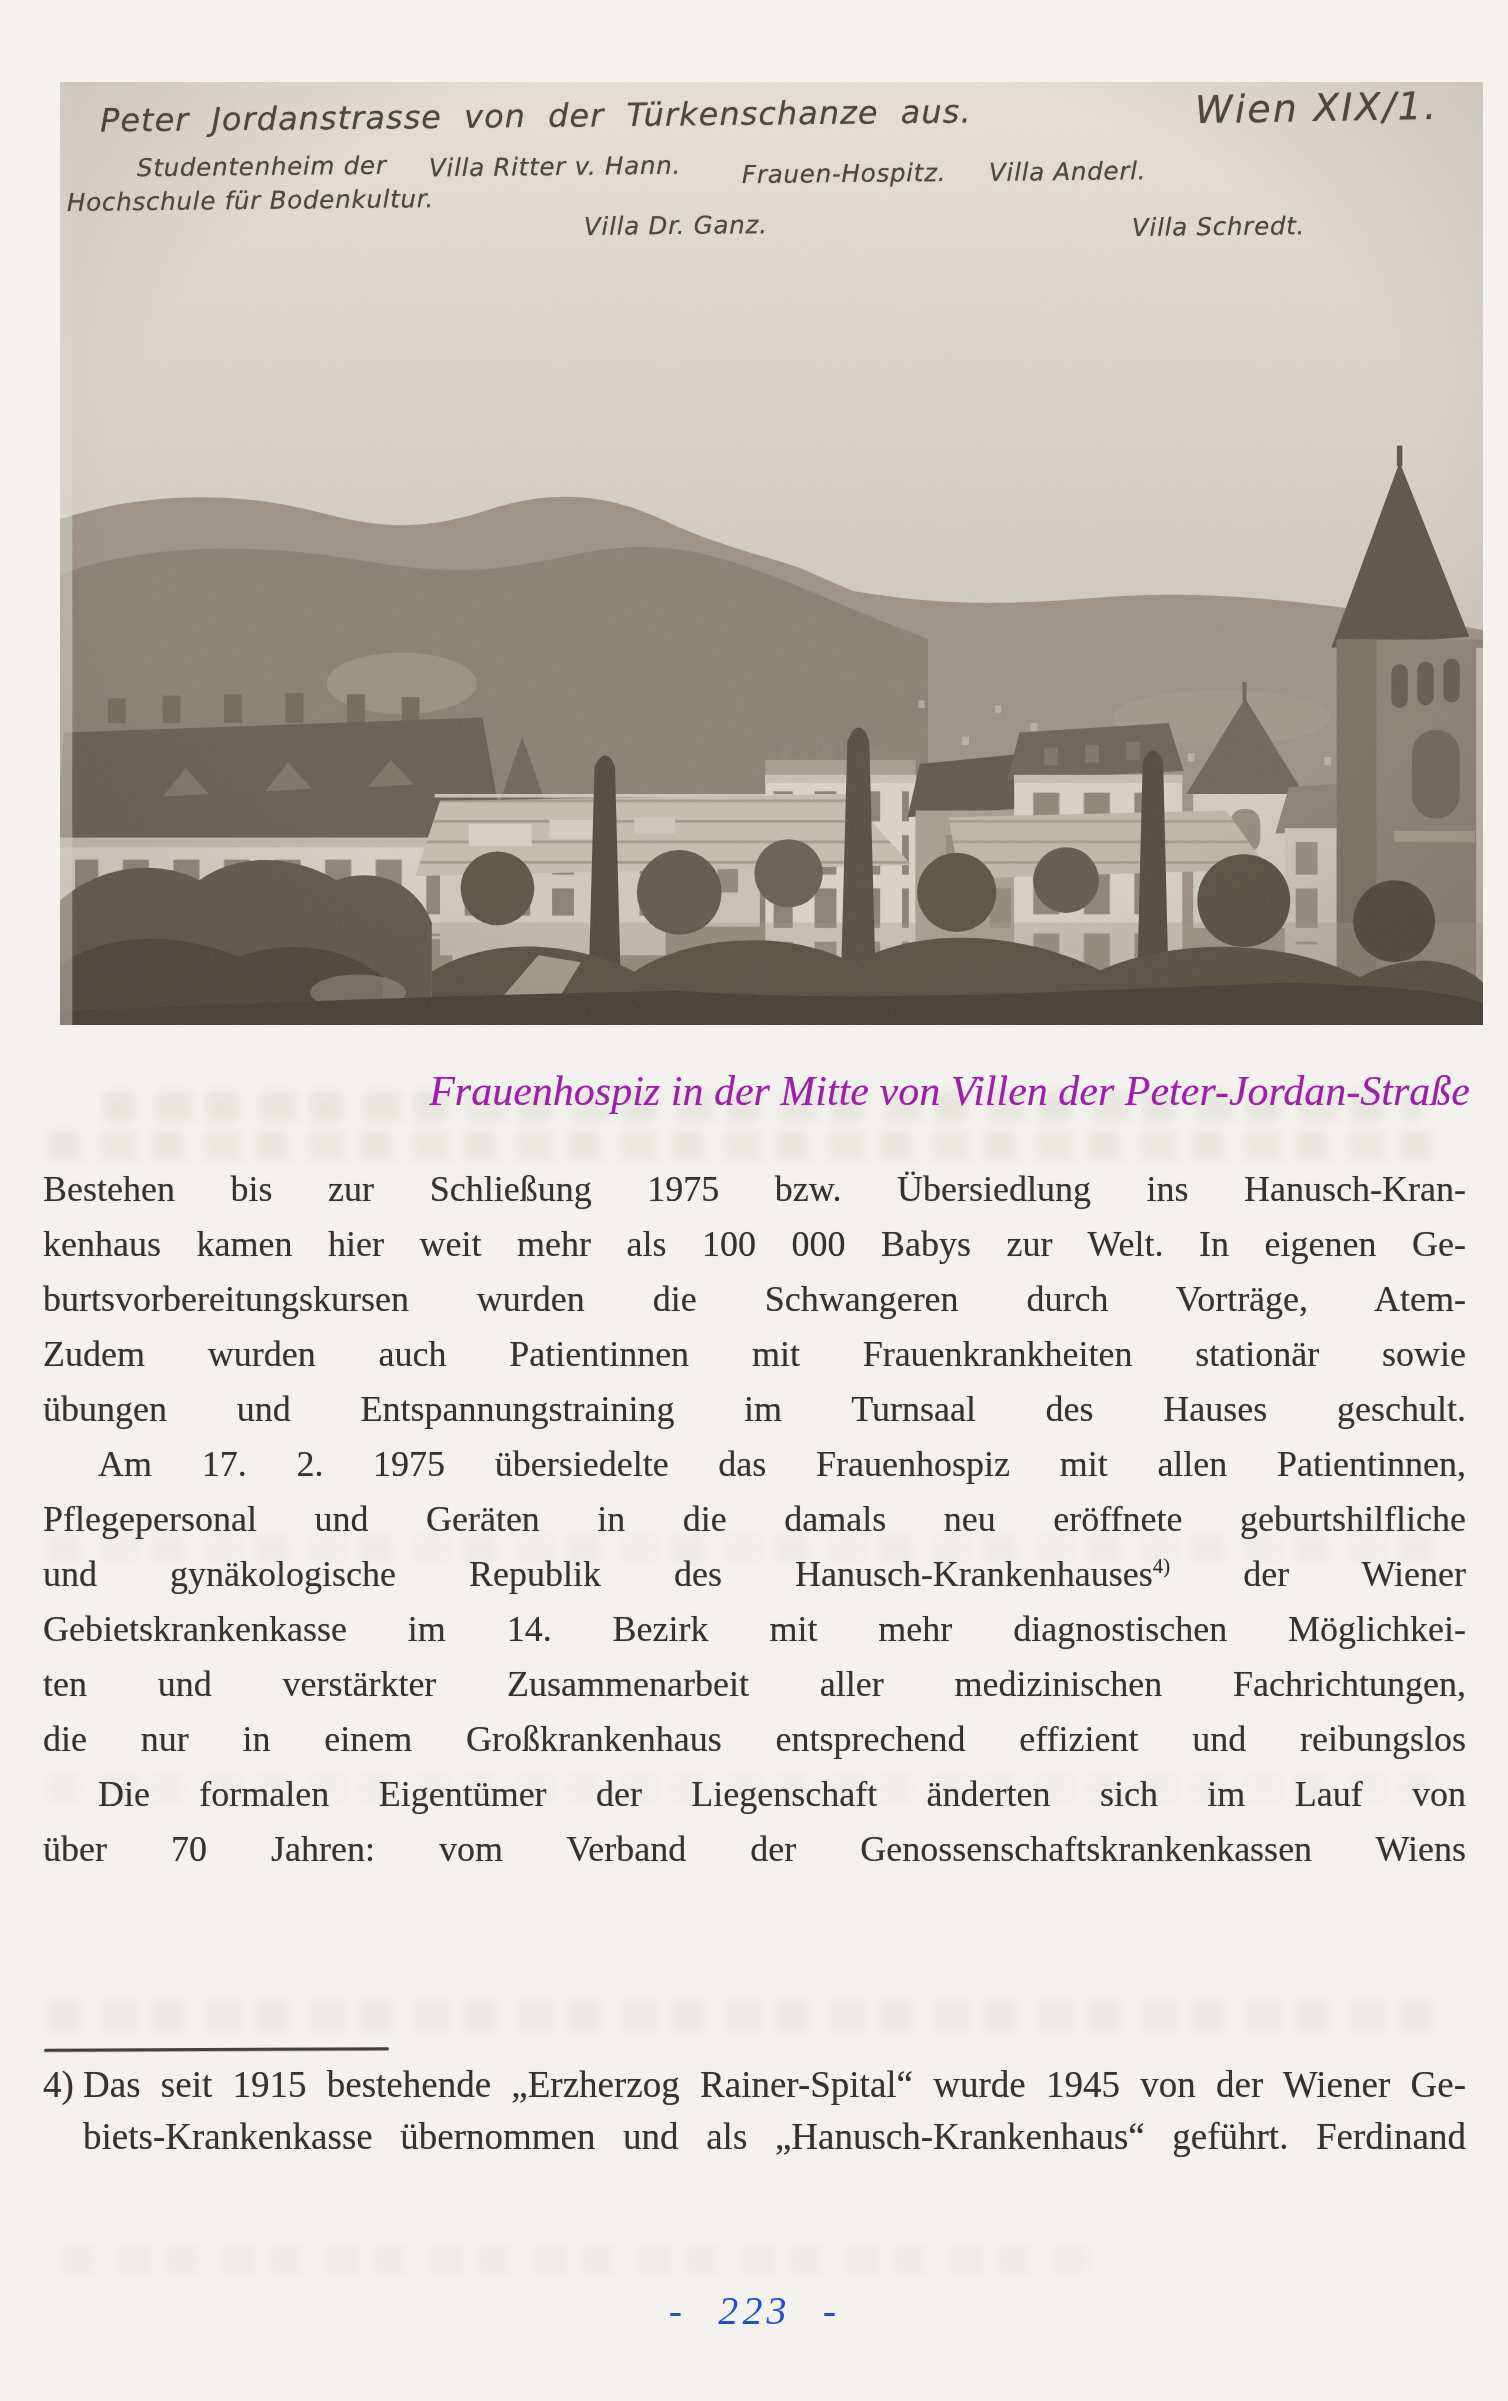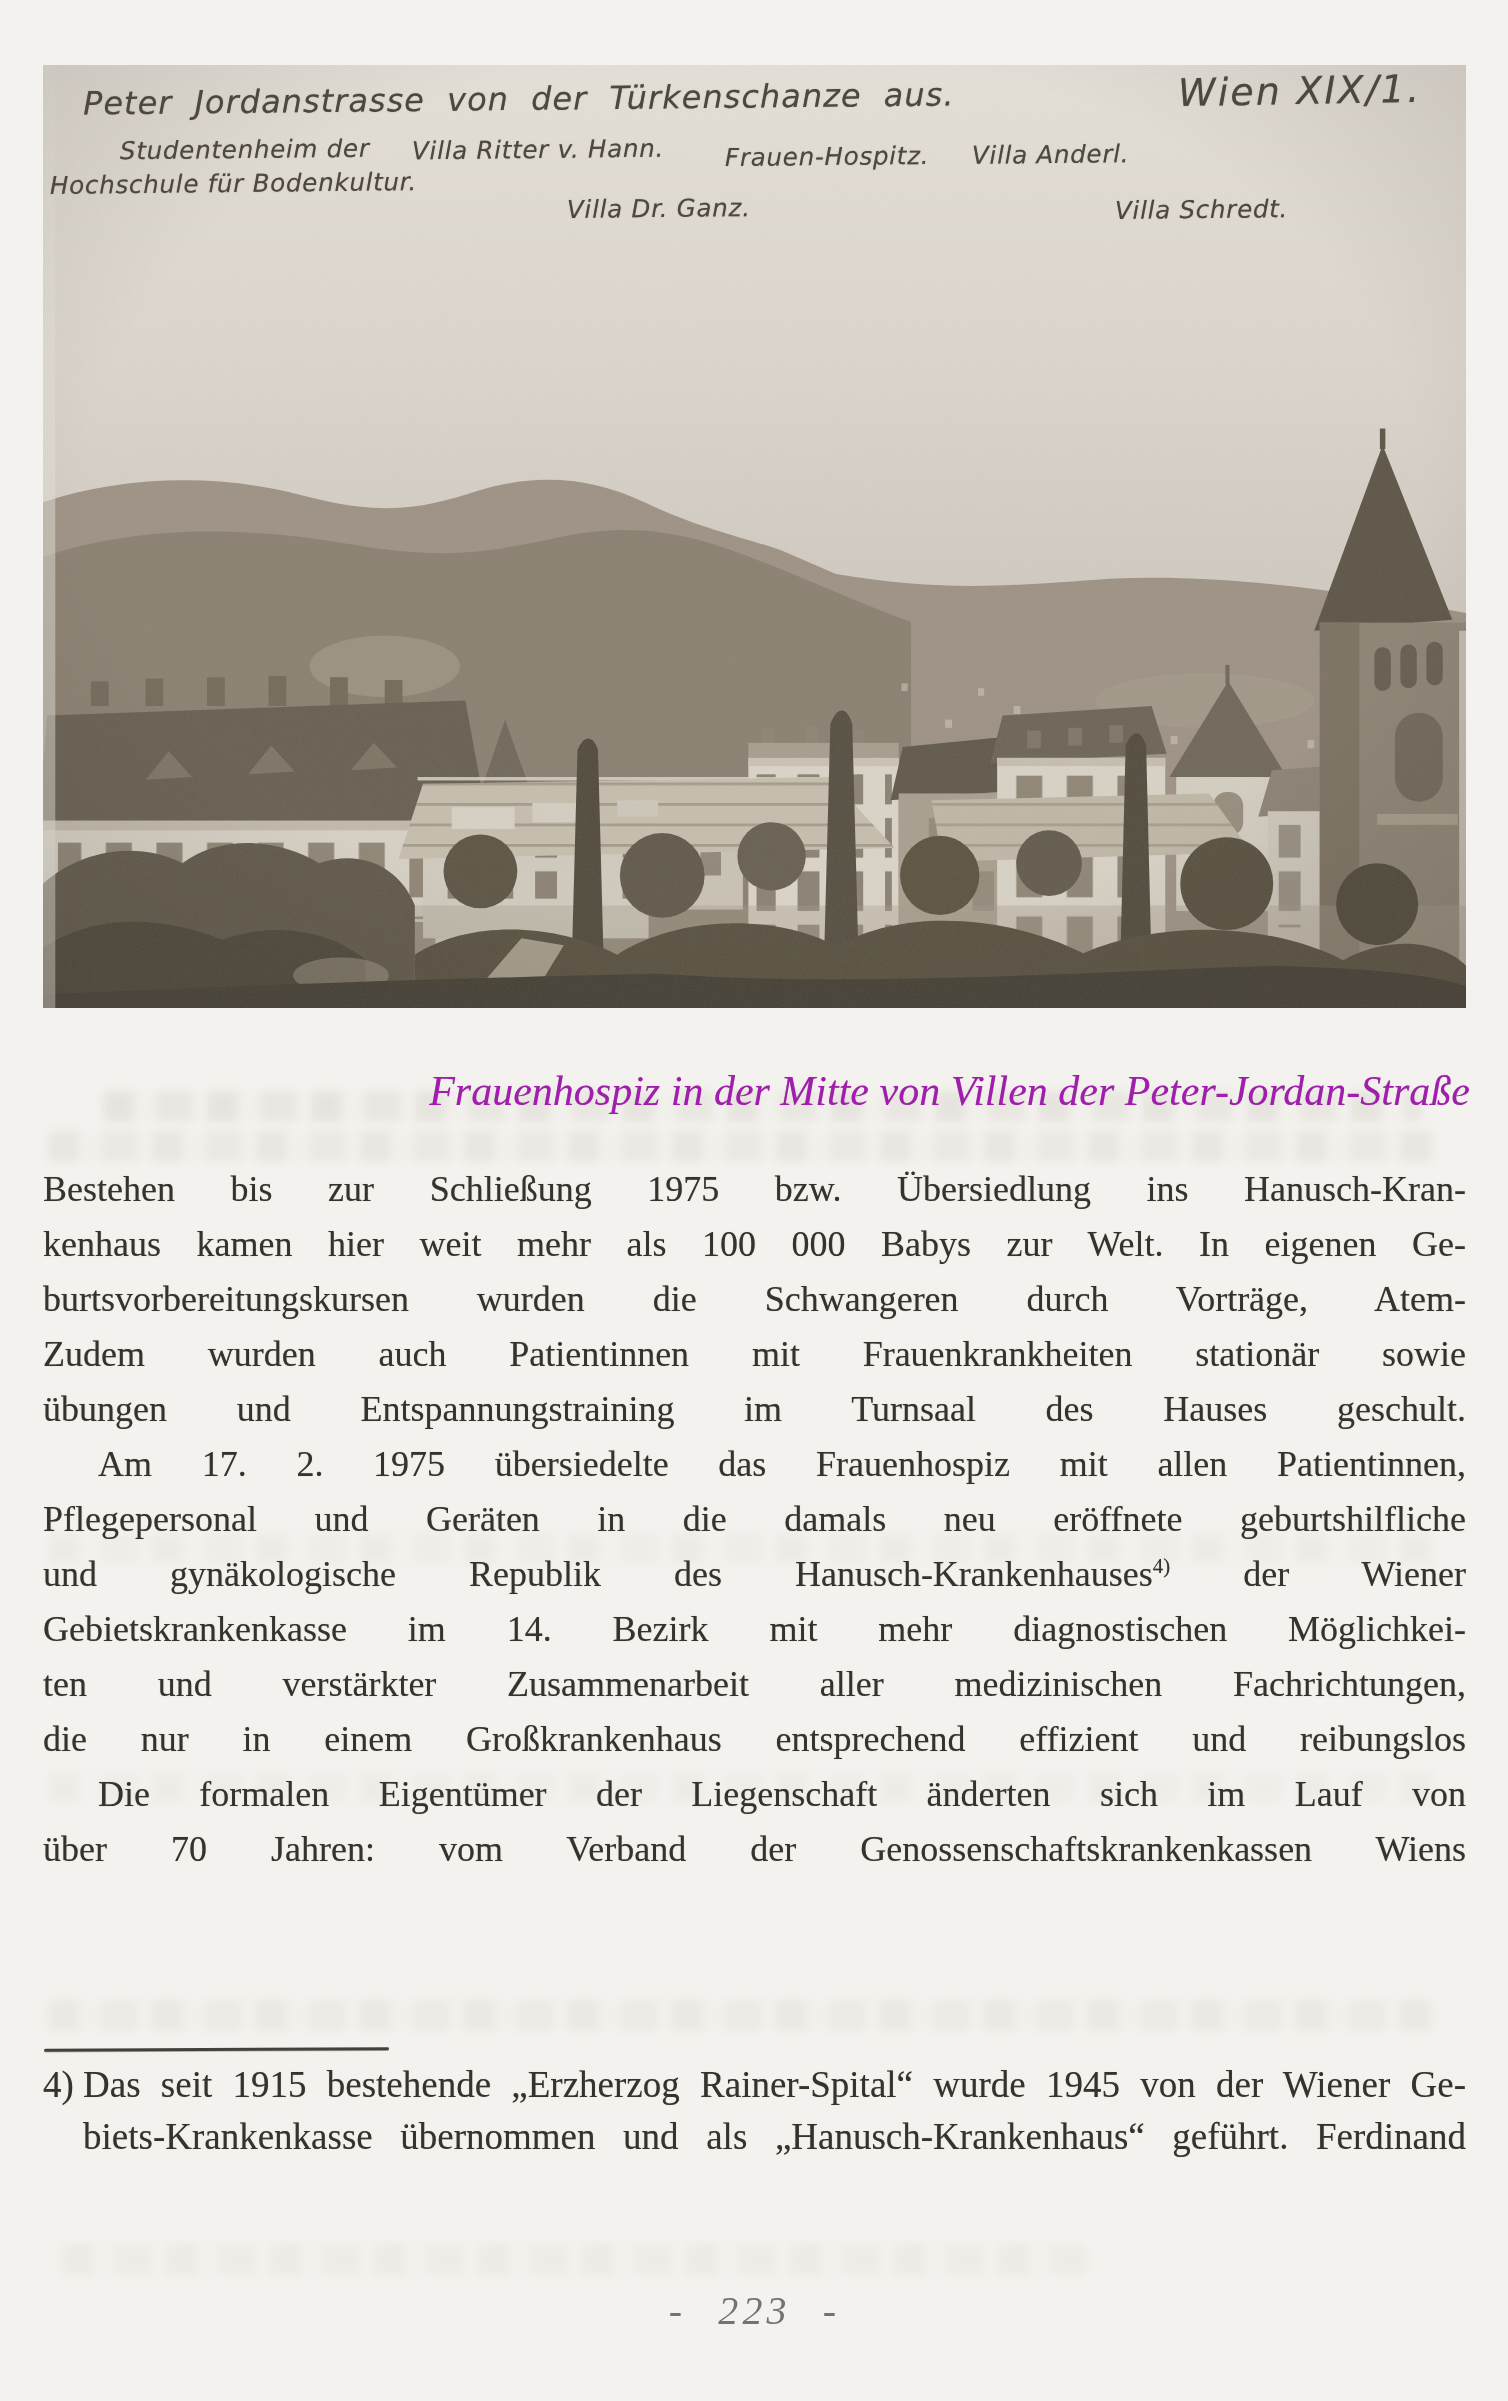--- a/index.html
+++ b/index.html
@@ -55,40 +55,40 @@
     font-size:37px;line-height:52px;
     padding-left:40px;box-sizing:border-box;
     text-shadow:0 0 0.7px rgba(58,54,49,.45);
   }
   .fnmark{position:absolute;left:0;top:0;width:38px;}
   .fln{min-height:52px;}
   
   .pageno{
     position:absolute;left:43px;top:2287px;width:1423px;
     text-align:center;font-style:italic;font-size:40px;
-    letter-spacing:4.1px;word-spacing:18px;color:#737373;
+    letter-spacing:4.1px;word-spacing:18px;color:#1d4ed8;
   }
   
   .ghost{
     position:absolute;height:31px;filter:blur(4.1px);border-radius:5.5px;
     background:repeating-linear-gradient(90deg,
       rgba(128,120,108,.20) 0 31px, rgba(128,120,108,.03) 31px 53px,
       rgba(128,120,108,.16) 53px 90px, rgba(128,120,108,.02) 90px 104px);
   }
   .g1{top:1091px;left:103px;width:1319px;opacity:.55;}
   .g2{top:1131px;left:48px;width:1388px;opacity:.45;}
   .g3{top:1533px;left:48px;width:1388px;opacity:.25;}
   .g4{top:1772px;left:48px;width:1388px;opacity:.22;}
   .g5{top:2000px;left:48px;width:1388px;opacity:.38;}
   .g6{top:2244px;left:62px;width:1025px;opacity:.28;}
 </style>
 </head>
 <body>
 
-<figure class="photo" style="margin:0">
+<figure class="photo" style="margin:17px">
   <svg viewBox="0 0 2082 1380" preserveAspectRatio="none" aria-hidden="true">
     <defs>
       <linearGradient id="sky" x1="0" y1="0" x2="0" y2="1">
         <stop offset="0" stop-color="#e7e2da"></stop>
         <stop offset="0.45" stop-color="#ddd7cf"></stop>
         <stop offset="0.75" stop-color="#d2ccc3"></stop>
         <stop offset="1" stop-color="#ccc6bd"></stop>
       </linearGradient>
       <radialGradient id="vign" cx="50%" cy="45%" r="78%">
         <stop offset="0.6" stop-color="rgba(70,62,52,0)"></stop>

